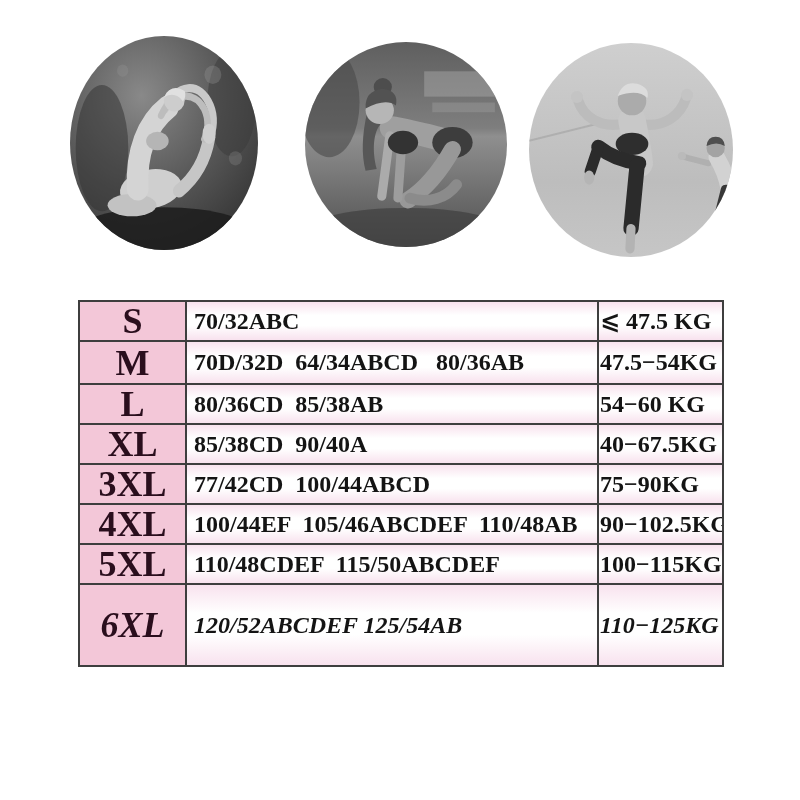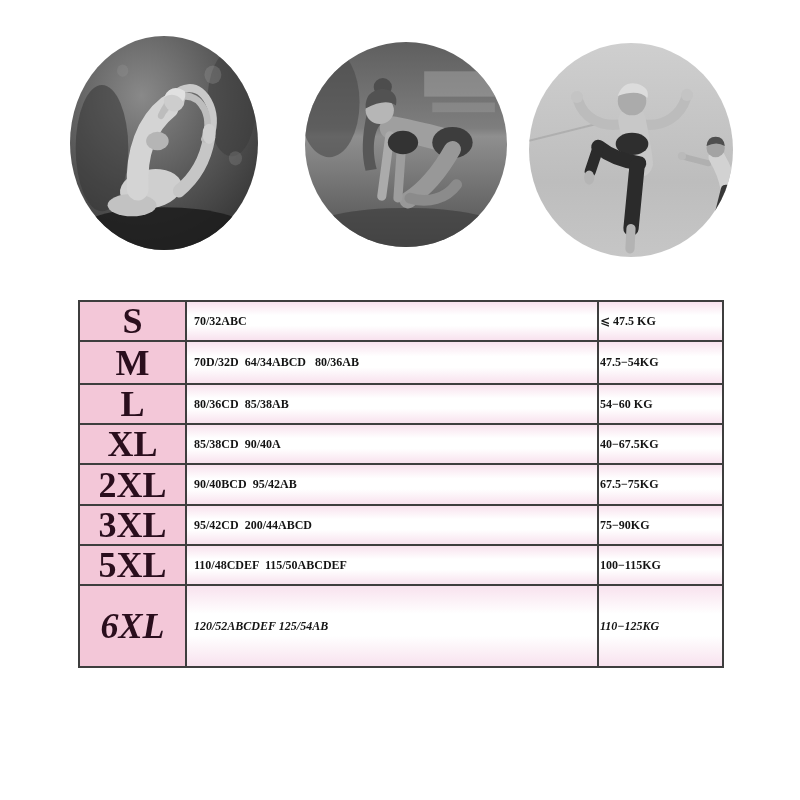--- a/index.html
+++ b/index.html
@@ -29,21 +29,21 @@
   .col-spec{width:412px;}
   .col-weight{width:125px;}
   td.size{
     background:#f3c7d8;
     text-align:center;
     font-weight:bold;font-size:36px;line-height:1;
     color:#2a0e1d;
   }
   td.spec, td.weight{
     background:linear-gradient(180deg,#f8e2ee 0%,#ffffff 35%,#ffffff 62%,#f8e2ee 100%);
-    font-weight:bold;font-size:12px;color:#141414;
+    font-weight:bold;font-size:24px;color:#141414;
     white-space:pre;
     font-family:"Liberation Serif","DejaVu Serif","DejaVu Sans",serif;
   }
   td.spec{text-align:left;padding-left:7px;}
   td.weight{text-align:left;}
   tr.r0{height:40px;} tr.r1{height:43px;} tr.r2{height:39px;}
   tr.r3{height:40px;} tr.r4{height:41px;} tr.r5{height:40px;}
   tr.r6{height:39px;} tr.r7{height:38px;margin-left:15px;} tr.r8{height:82px;font-style:italic;}
 </style>
 </head>
@@ -165,29 +165,29 @@
       <tr class="r2">
         <td class="size">L</td>
         <td class="spec">80/36CD  85/38AB</td>
         <td class="weight">54−60 KG</td>
       </tr>
       <tr class="r3">
         <td class="size">XL</td>
         <td class="spec">85/38CD  90/40A</td>
         <td class="weight">40−67.5KG</td>
       </tr>
-      <tr class="r4">
-        <td class="size">2XL</td>
-        <td class="spec">90/40BCD  95/42AB</td>
-        <td class="weight">67.5−75KG</td>
-      </tr>
       <tr class="r5">
         <td class="size">3XL</td>
-        <td class="spec">95/42CD  200/44ABCD</td>
+        <td class="spec">77/42CD  100/44ABCD</td>
         <td class="weight">75−90KG</td>
+      </tr>
+      <tr class="r6">
+        <td class="size">4XL</td>
+        <td class="spec">100/44EF  105/46ABCDEF  110/48AB</td>
+        <td class="weight">90−102.5KG</td>
       </tr>
       <tr class="r7">
         <td class="size">5XL</td>
         <td class="spec">110/48CDEF  115/50ABCDEF</td>
         <td class="weight">100−115KG</td>
       </tr>
       <tr class="r8">
         <td class="size">6XL</td>
         <td class="spec">120/52ABCDEF 125/54AB</td>
         <td class="weight">110−125KG</td>

